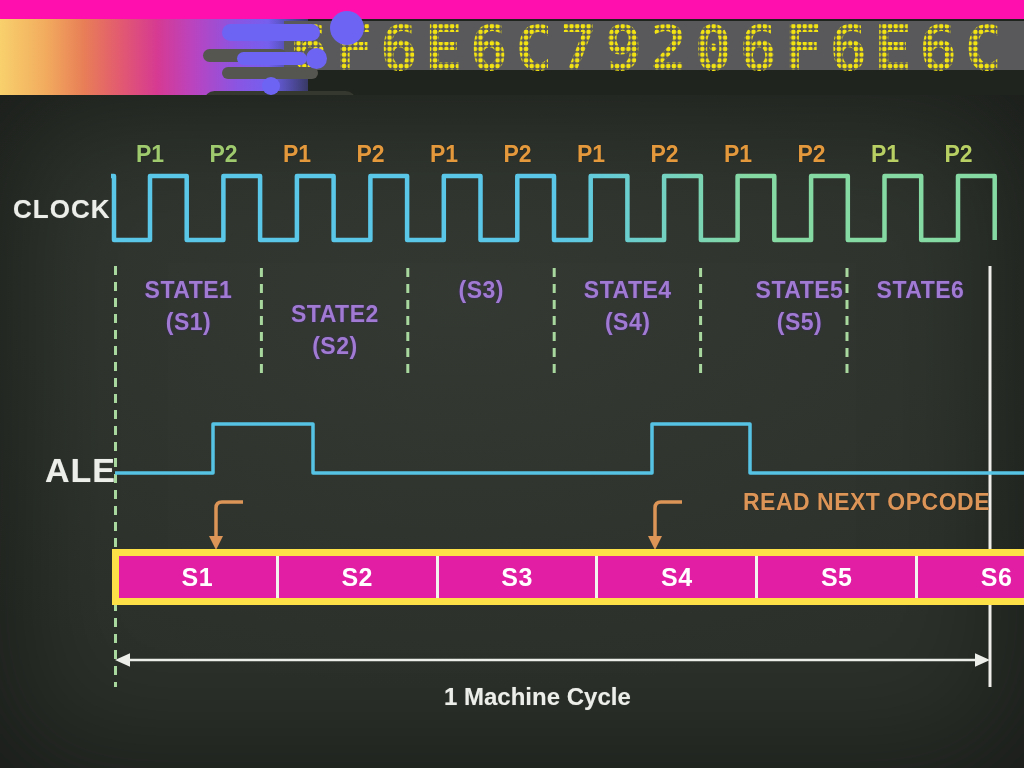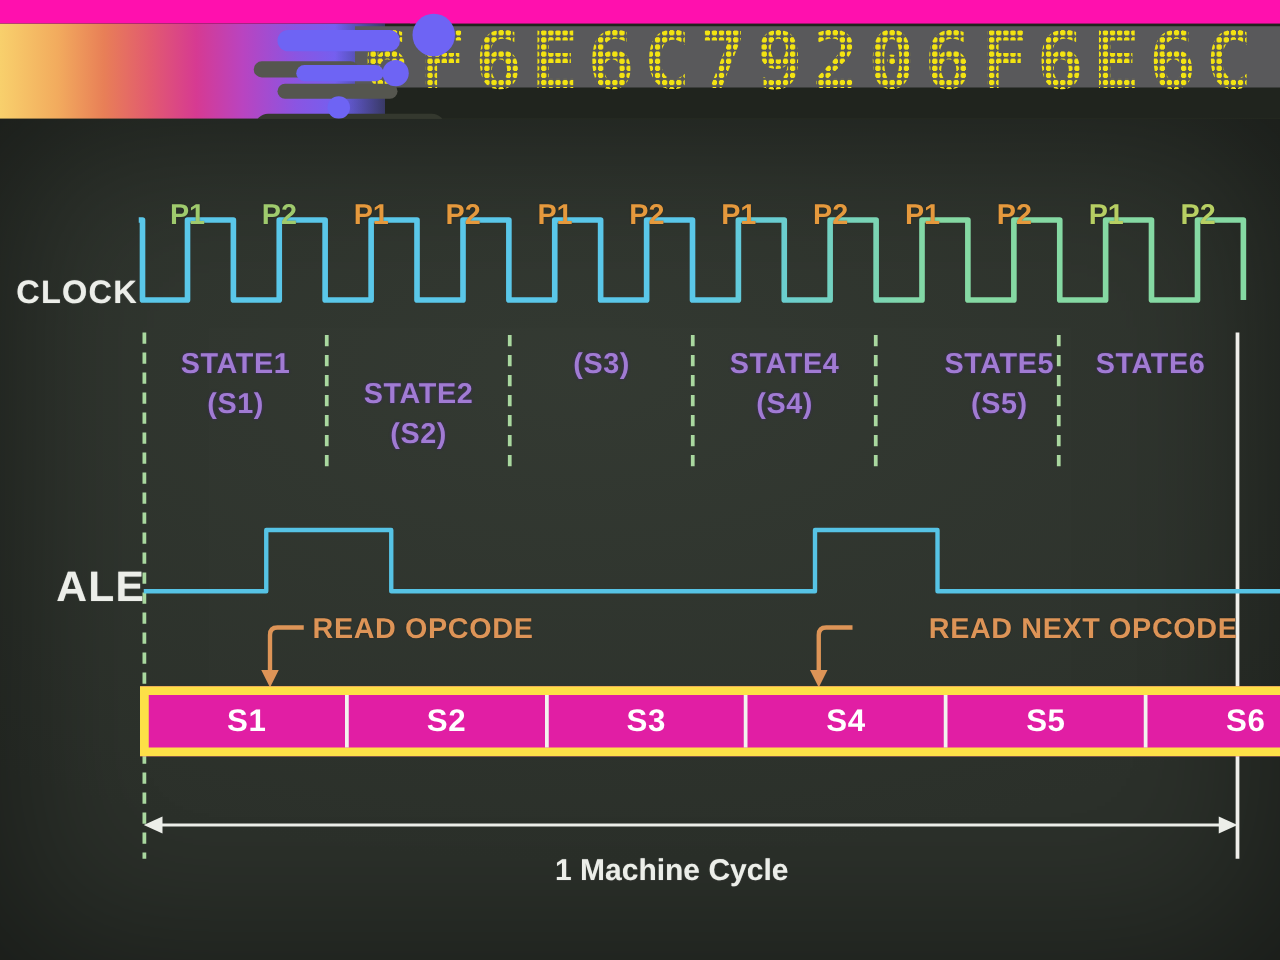--- a/index.html
+++ b/index.html
@@ -28,24 +28,24 @@
 
   
   #board{position:absolute;left:0;top:95px;width:1024px;height:673px;
     background:radial-gradient(120% 90% at 45% 30%,rgba(64,72,62,.38),rgba(0,0,0,0) 65%),#2c312b;
     box-shadow:inset 0 0 140px rgba(0,0,0,.5);}
 
   #overlay-svg{position:absolute;left:0;top:0;width:1024px;height:768px;pointer-events:none;}
 
   .wlabel{position:absolute;color:#eceee9;font-weight:bold;letter-spacing:1px;
     text-shadow:0 0 1px rgba(255,255,255,.4);}
-  #clock-label{left:13px;top:194px;font-size:26px;margin-top:24px;}
+  #clock-label{left:13px;top:194px;font-size:26px;}
   #ale-label{left:45px;top:451px;font-size:34px;}
 
-  #phase-row{position:absolute;left:0;top:158px;width:916px;height:28px;}
+  #phase-row{position:absolute;left:0;top:141px;width:916px;height:28px;}
   .phase{position:absolute;top:0;width:44px;text-align:center;font-weight:bold;font-size:23px;
     text-shadow:0 0 1px rgba(0,0,0,.4);}
 
   #state-row{position:absolute;left:0;top:274px;width:1024px;height:70px;}
   .state{position:absolute;top:0;width:147px;text-align:center;font-weight:bold;font-size:23px;
     line-height:32px;letter-spacing:.5px;text-shadow:0 0 2px rgba(70,35,130,.8);}
 
   .callout-text{position:absolute;top:489px;font-weight:bold;font-size:23px;letter-spacing:.5px;
     text-shadow:0 0 1px rgba(0,0,0,.4);}
   #callout-text-0{left:250px;}
@@ -161,21 +161,20 @@
       <div class="state" style="left: 726px; color: rgb(161, 123, 211);">
         <div>STATE5</div>
         <div>(S5)</div>
       </div>
       <div class="state" style="left: 847px; color: rgb(161, 123, 211);">
         <div>STATE6</div>
       </div>
     </div>
   <div id="ale-label" class="wlabel">ALE</div>
 
-  <div id="callout-text-0" class="callout-text" style="color: rgb(221, 148, 87);">READ OPCODE</div>
   <div id="callout-text-1" class="callout-text" style="color: rgb(221, 148, 87);">READ NEXT OPCODE</div>
 
   <div id="machine-bar" style="background: rgb(225, 30, 164);">
       <div class="bar-cell">S1</div>
       <div class="bar-cell">S2</div>
       <div class="bar-cell">S3</div>
       <div class="bar-cell">S4</div>
       <div class="bar-cell">S5</div>
       <div class="bar-cell">S6</div>
     </div>

